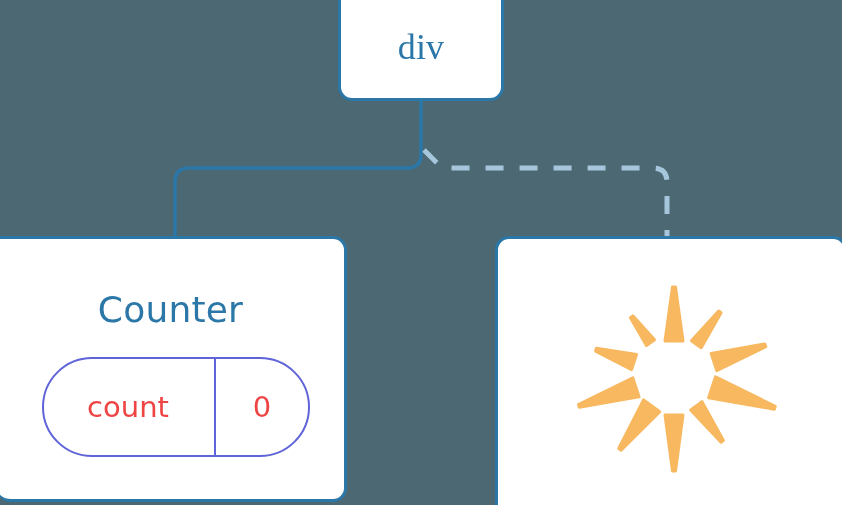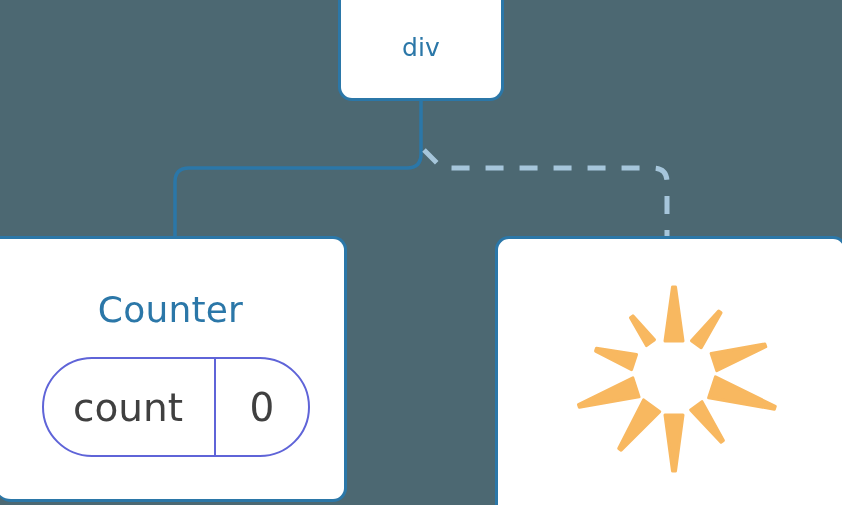--- a/index.html
+++ b/index.html
@@ -63,21 +63,22 @@
     position: absolute;
     width: 100%;
     text-align: center;
     color: #2b77a8;
     letter-spacing: 0.2px;
   }
   .node-div .node-label {
     top: 50%;
     transform: translateY(-50%);
     margin-top: -1px;
-    font-size: 25px;
+    font-size: 36px;
+    font-family: Liberation Serif, serif;
   }
   .node-counter .node-label {
     top: 50px;
     font-size: 36px;
   }
 
   
   .pill {
     position: absolute;
     left: 45px;
@@ -88,22 +89,22 @@
     border-radius: 50px;
     box-sizing: border-box;
     display: flex;
     align-items: stretch;
   }
   .pill-key,
   .pill-val {
     display: flex;
     align-items: center;
     justify-content: center;
-    color: #404040;
-    font-size: 39px;
+    color: #ef4444;
+    font-size: 29px;
     box-sizing: border-box;
   }
   .pill-key {
     width: 172px;
     border-right: 2px solid #5f64d8;
     padding-right: 2px;
   }
   .pill-val {
     flex: 1;
   }

